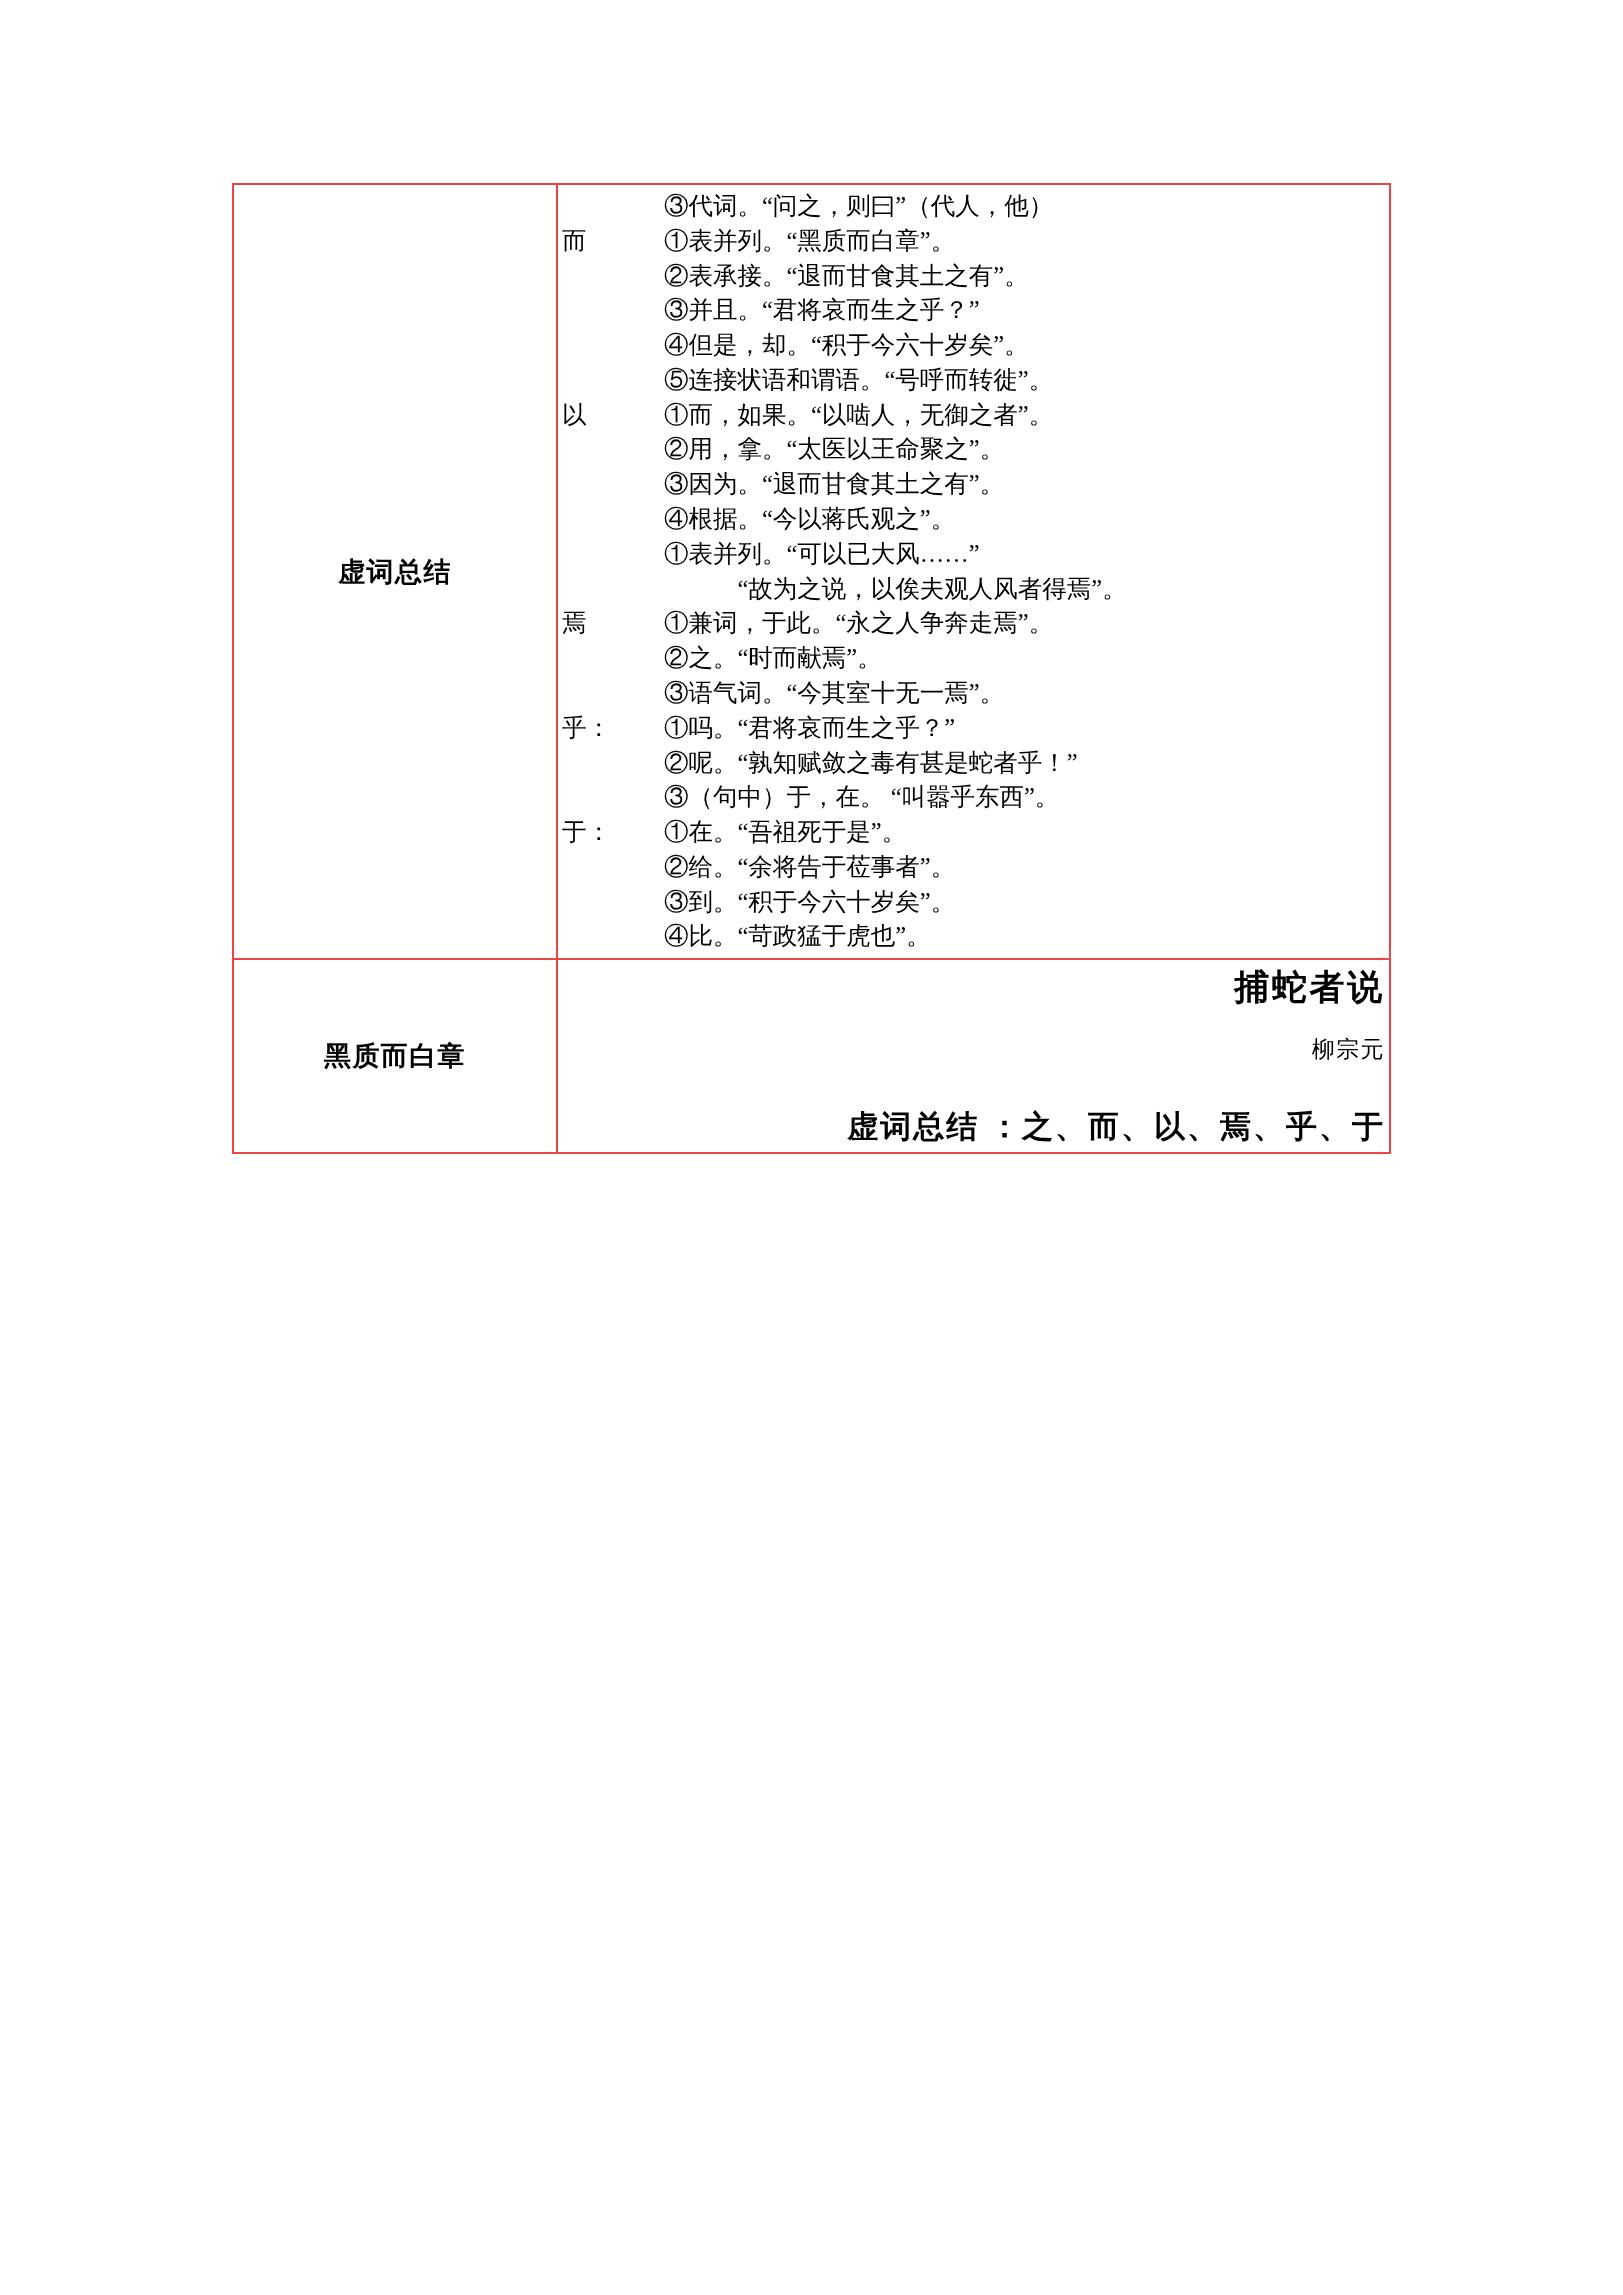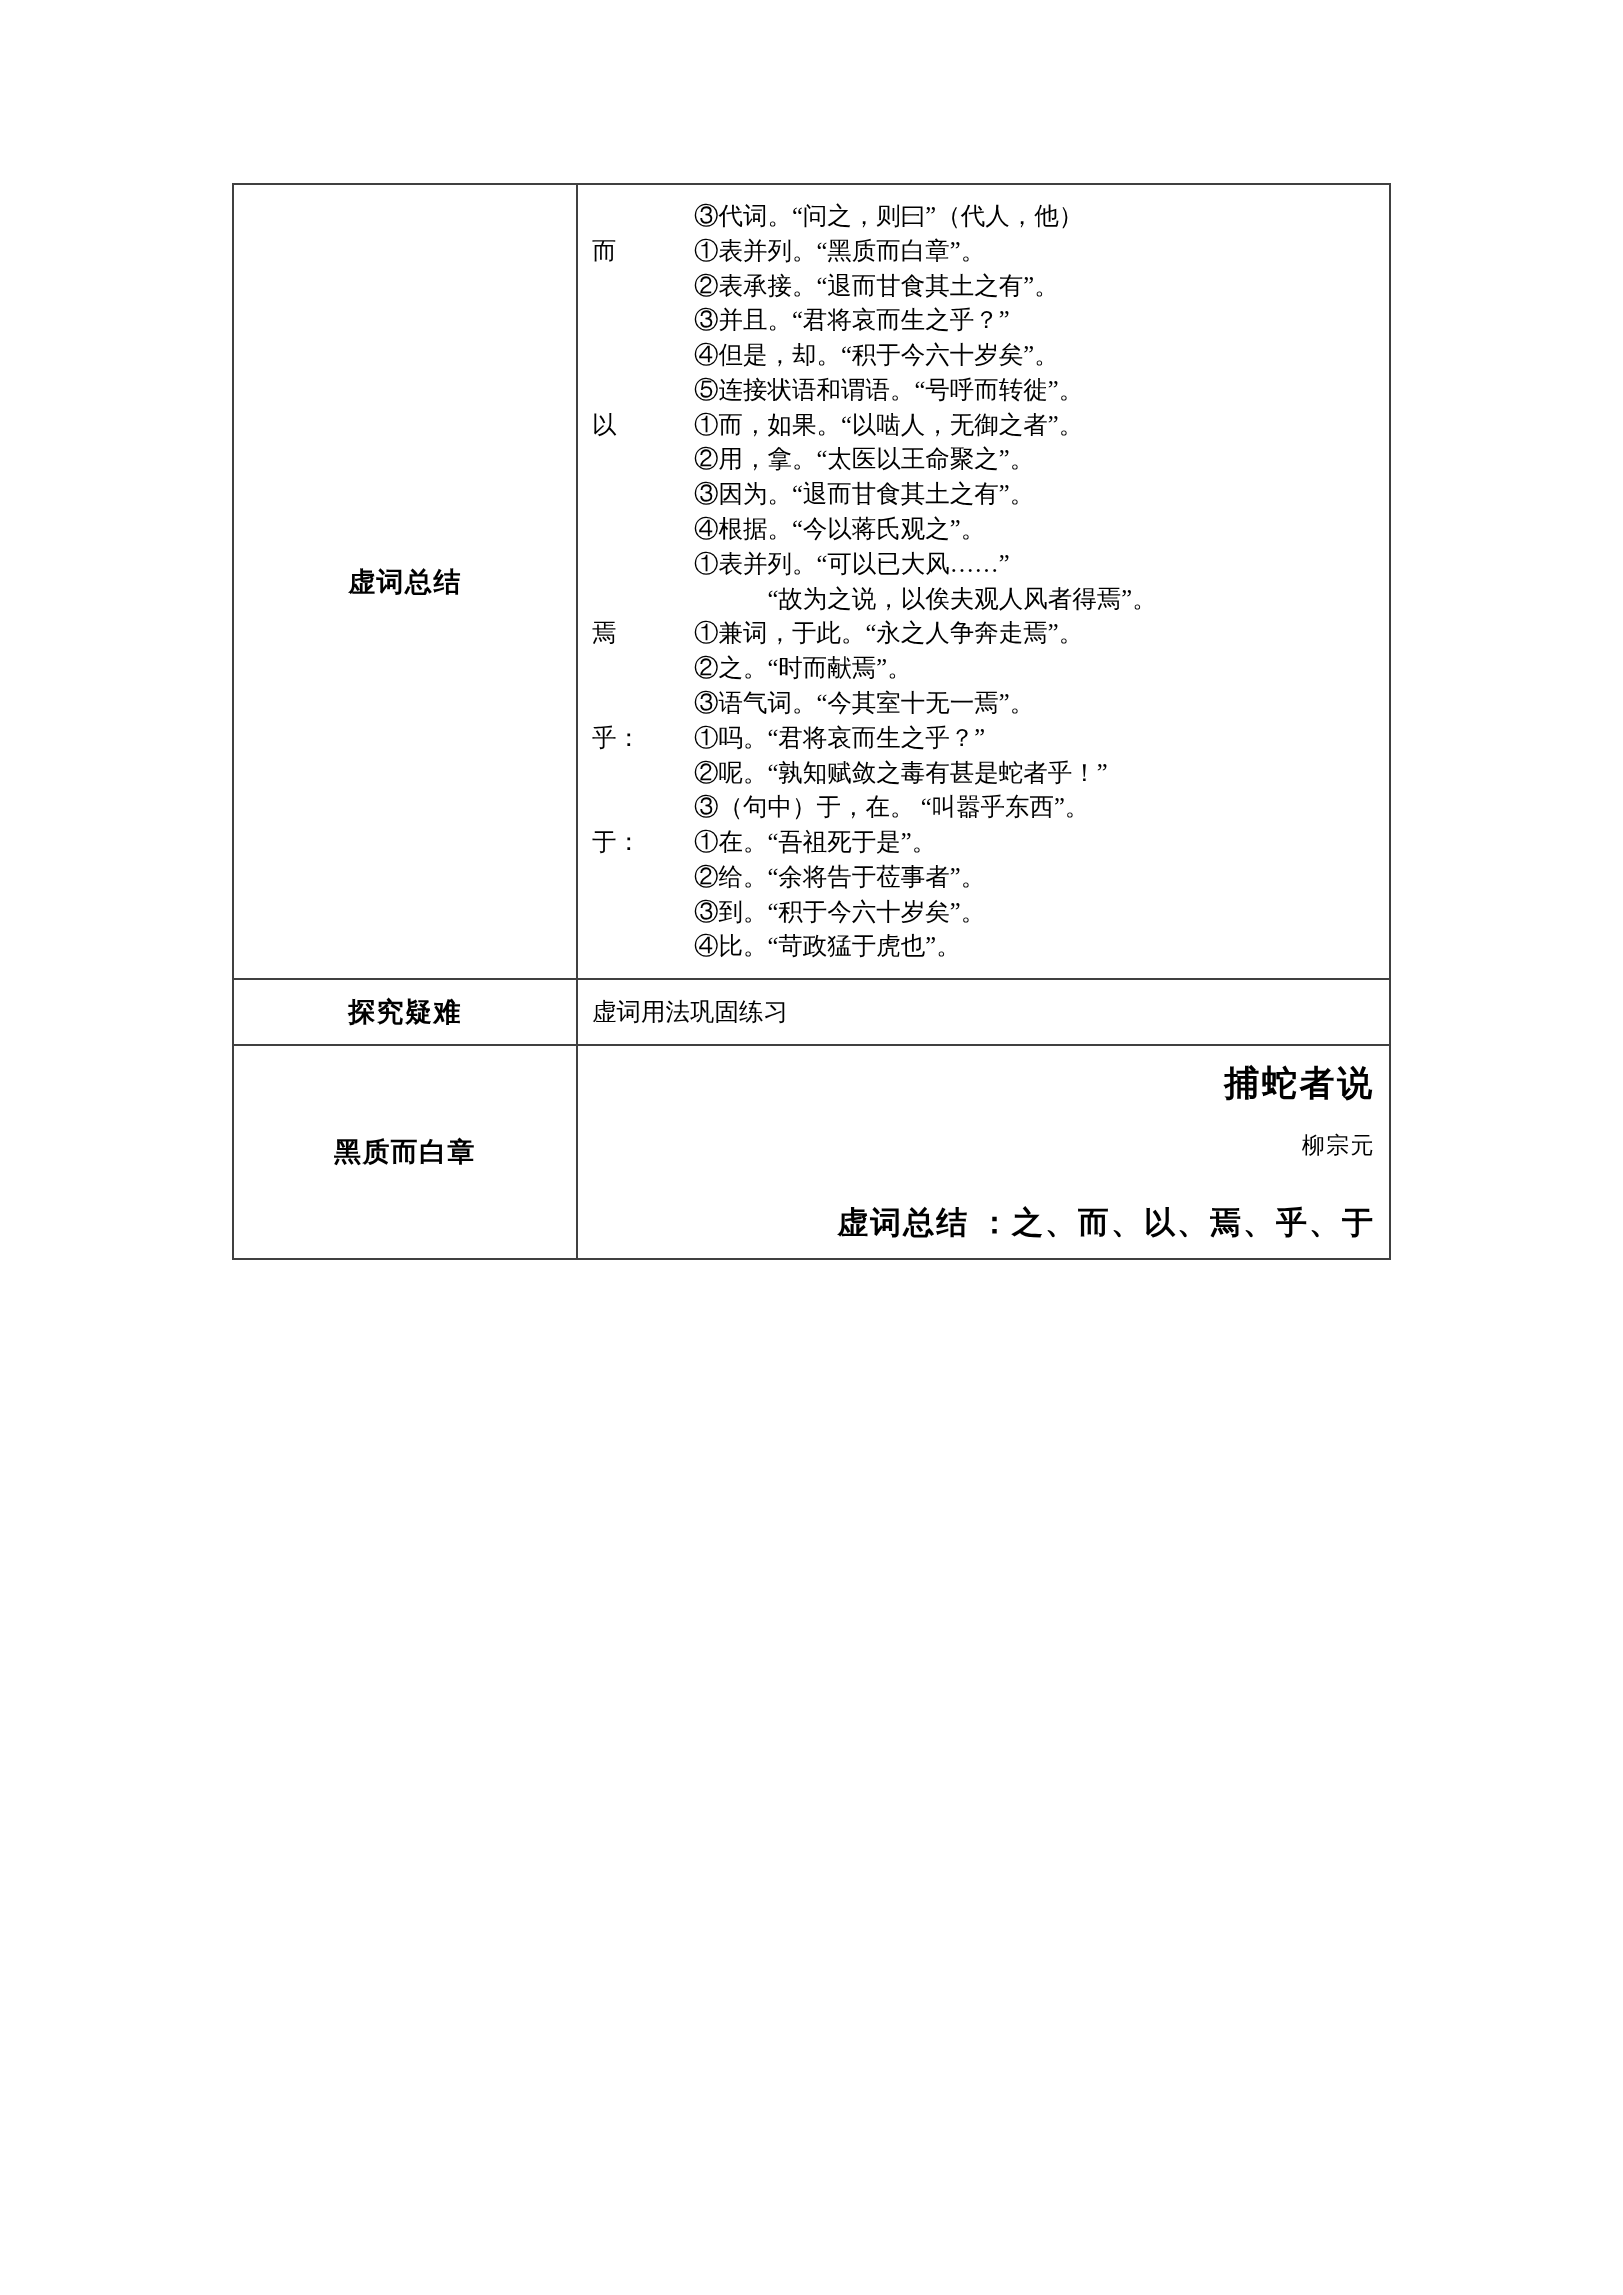--- a/index.html
+++ b/index.html
@@ -23,23 +23,23 @@
   }
   .doc-table {
     position: absolute;
     left: 232px;
     top: 183px;
     width: 1159px;
     border-collapse: collapse;
     table-layout: fixed;
   }
   .doc-table td {
-    border: 2px solid #404040;
+    border: 2px solid #ef4444;
     vertical-align: middle;
-    padding: 14px;
+    padding: 4px;
   }
   .label-cell {
     width: 314px;
     text-align: center;
     font-weight: bold;
     font-size: 27px;
     letter-spacing: 1.4px;
   }
   .content-cell {
     padding: 12.3px 17.7px 16.4px 17.7px;
@@ -120,24 +120,20 @@
             <span class="ln"><span class="indent-blank"></span><span>②呢。“孰知赋敛之毒有甚是蛇者乎！”</span></span>
             <span class="ln"><span class="indent-blank"></span><span>③（句中）于，在。 “叫嚣乎东西”。</span></span>
             <span class="ln"><span class="indent-word">于：</span><span>①在。“吾祖死于是”。</span></span>
             <span class="ln"><span class="indent-blank"></span><span>②给。“余将告于莅事者”。</span></span>
             <span class="ln"><span class="indent-blank"></span><span>③到。“积于今六十岁矣”。</span></span>
             <span class="ln"><span class="indent-blank"></span><span>④比。“苛政猛于虎也”。</span></span>
           </div>
         </td>
       </tr>
       <tr>
-        <td class="label-cell">探究疑难</td>
-        <td class="simple-cell">虚词用法巩固练习</td>
-      </tr>
-      <tr>
         <td class="label-cell">黑质而白章</td>
         <td class="board-cell">
           <div class="board-title">捕蛇者说</div>
           <div class="board-author">柳宗元</div>
           <div class="board-summary">虚词总结 ：之、而、以、焉、乎、于</div>
         </td>
       </tr>
     </tbody>
   </table>
 </div>

